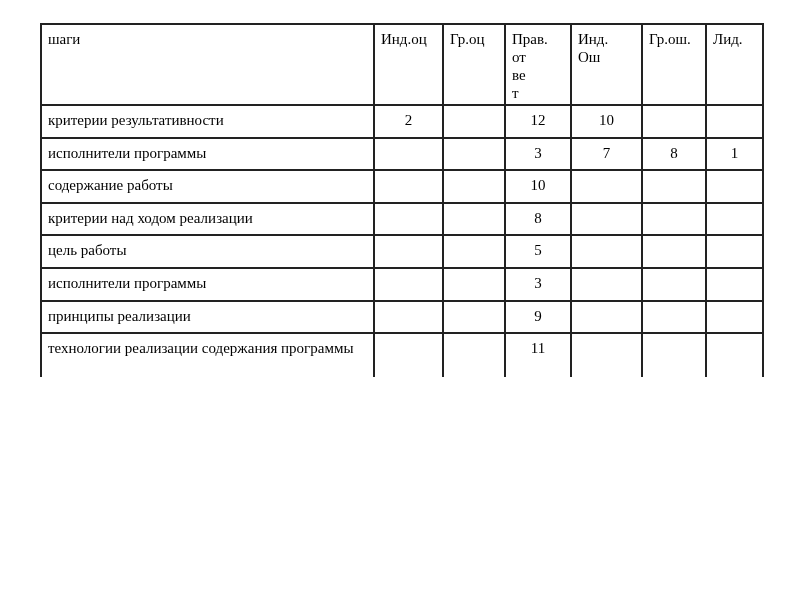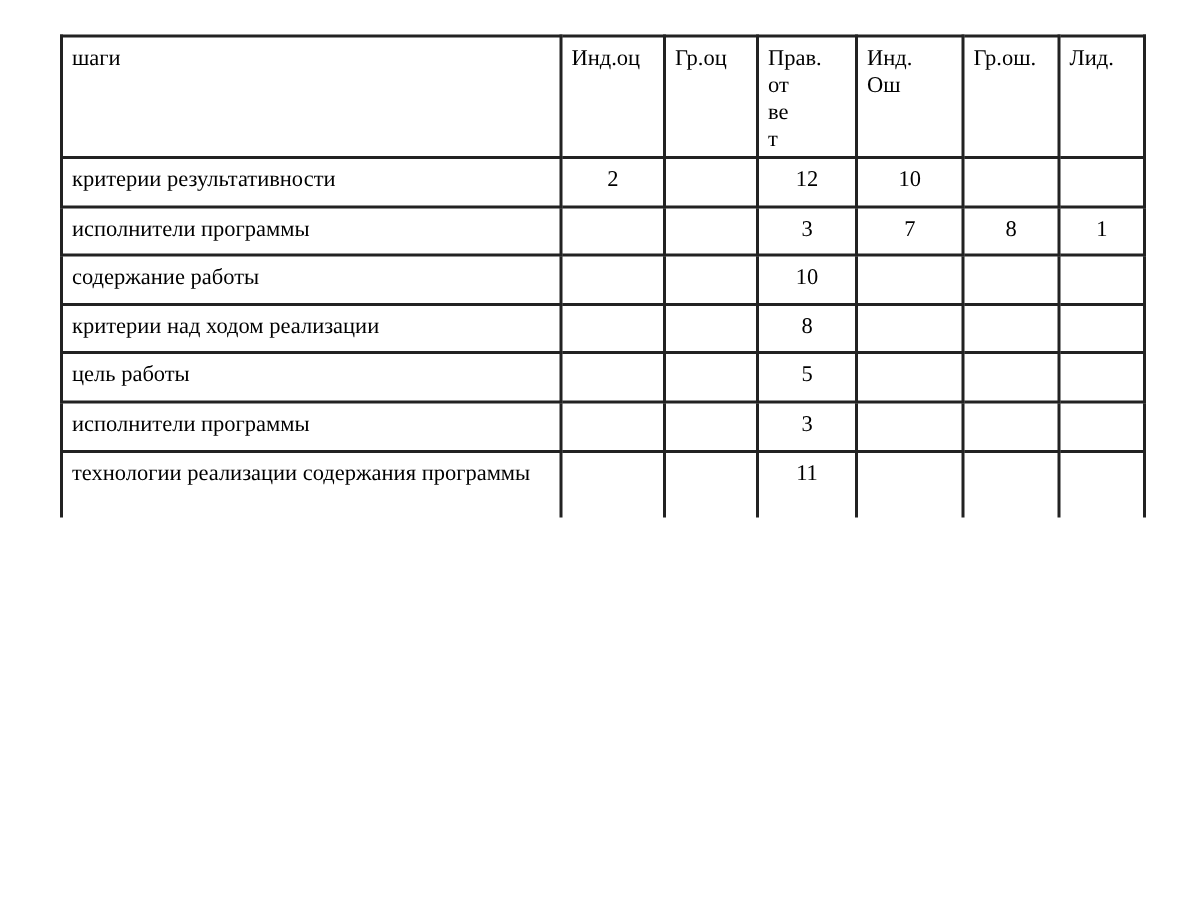--- a/index.html
+++ b/index.html
@@ -129,20 +129,29 @@
         <tr>
     <td class="cell-step">исполнители программы</td>
     <td class="cell-num"></td>
     <td class="cell-num"></td>
     <td class="cell-num">3</td>
     <td class="cell-num"></td>
     <td class="cell-num"></td>
     <td class="cell-num"></td>
   </tr>
         <tr>
+    <td class="cell-step">принципы реализации</td>
+    <td class="cell-num"></td>
+    <td class="cell-num"></td>
+    <td class="cell-num">9</td>
+    <td class="cell-num"></td>
+    <td class="cell-num"></td>
+    <td class="cell-num"></td>
+  </tr>
+        <tr>
     <td class="cell-step">технологии реализации содержания программы</td>
     <td class="cell-num"></td>
     <td class="cell-num"></td>
     <td class="cell-num">11</td>
     <td class="cell-num"></td>
     <td class="cell-num"></td>
     <td class="cell-num"></td>
   </tr>
       </tbody>
   </table>

